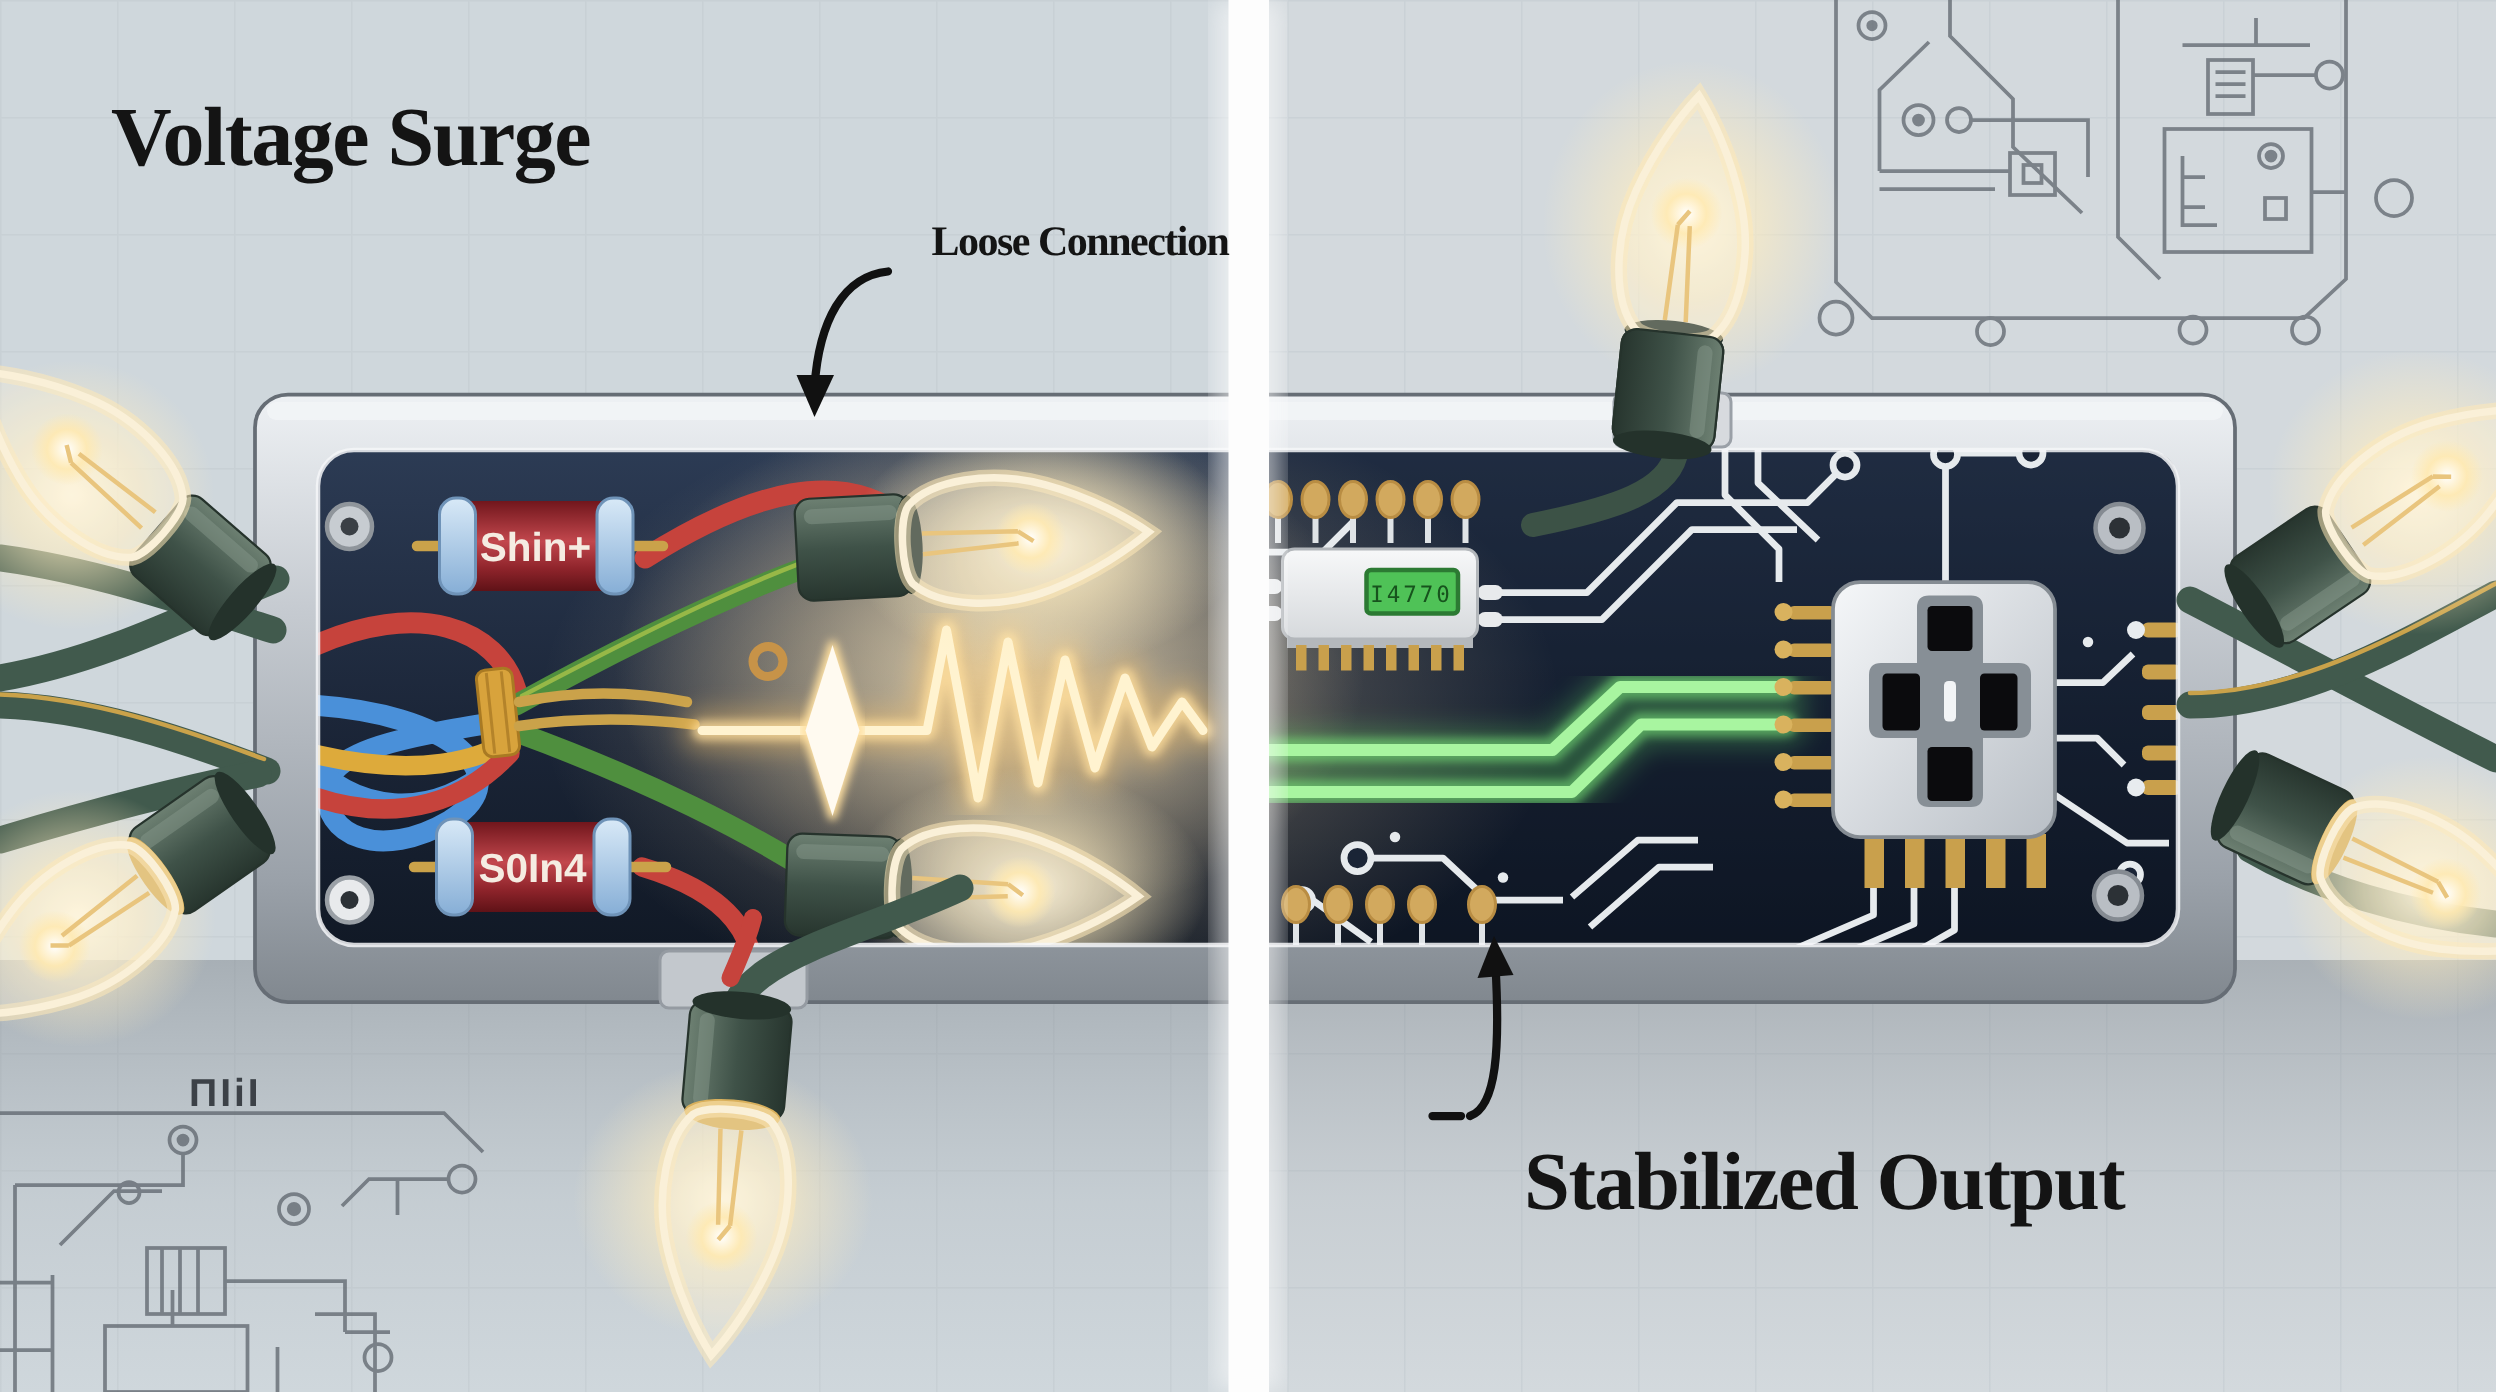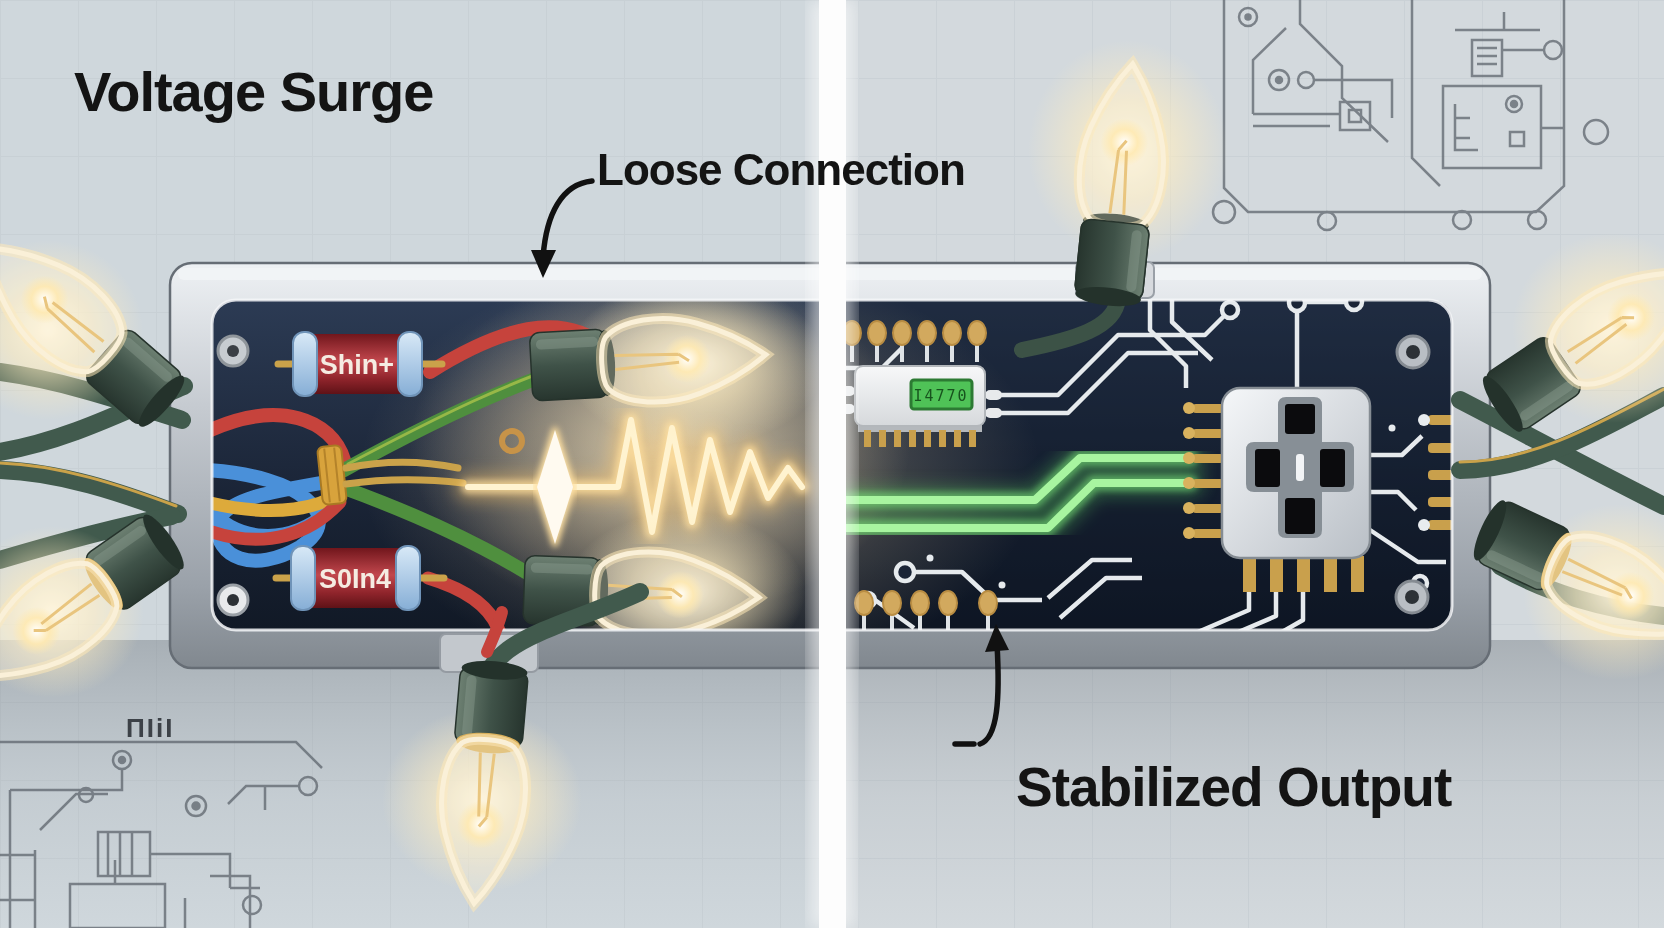--- a/index.html
+++ b/index.html
@@ -1,22 +1,22 @@
 <!DOCTYPE html>
 <html><head>
 <meta charset="utf-8">
 <style>
   html,body{margin:0;padding:0;background:#9aa1a8;}
   .stage{position:relative;width:1664px;height:928px;overflow:hidden;
          font-family:"Liberation Sans",sans-serif;background:#cfd7dc;}
   .stage svg{position:absolute;left:0;top:0;}
   .label{position:absolute;color:#141414;font-weight:800;letter-spacing:-1px;
-         white-space:nowrap;line-height:1;}
+         white-space:nowrap;line-height:1;font-family:Liberation Serif, serif;}
   .label.big{font-size:56px;}
-  .label.mid{font-size:44px;}
+  .label.mid{font-size:28px;margin-left:24px;}
   #lbl-voltage{left:74px;top:64px;}
   #lbl-loose{left:597px;top:148px;}
   #lbl-surge{left:629px;top:721px;}
   #lbl-stabilized{left:1016px;top:760px;font-size:55px;}
 </style>
 </head>
 <body>
 
 <div class="stage">
 <svg width="1664" height="928" viewBox="0 0 1664 928">

